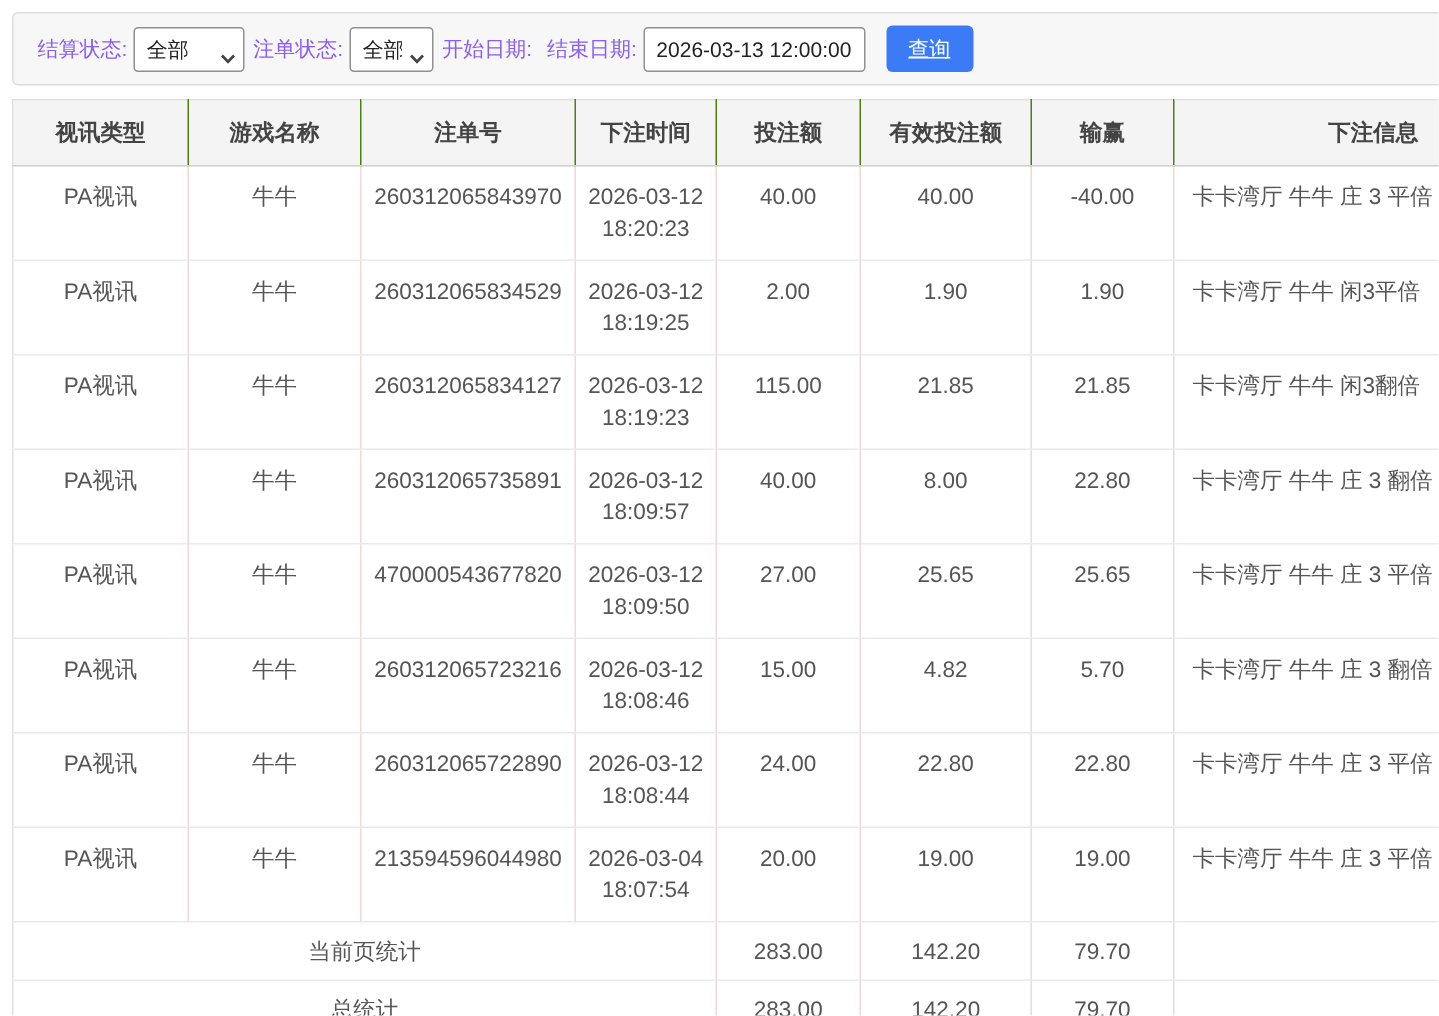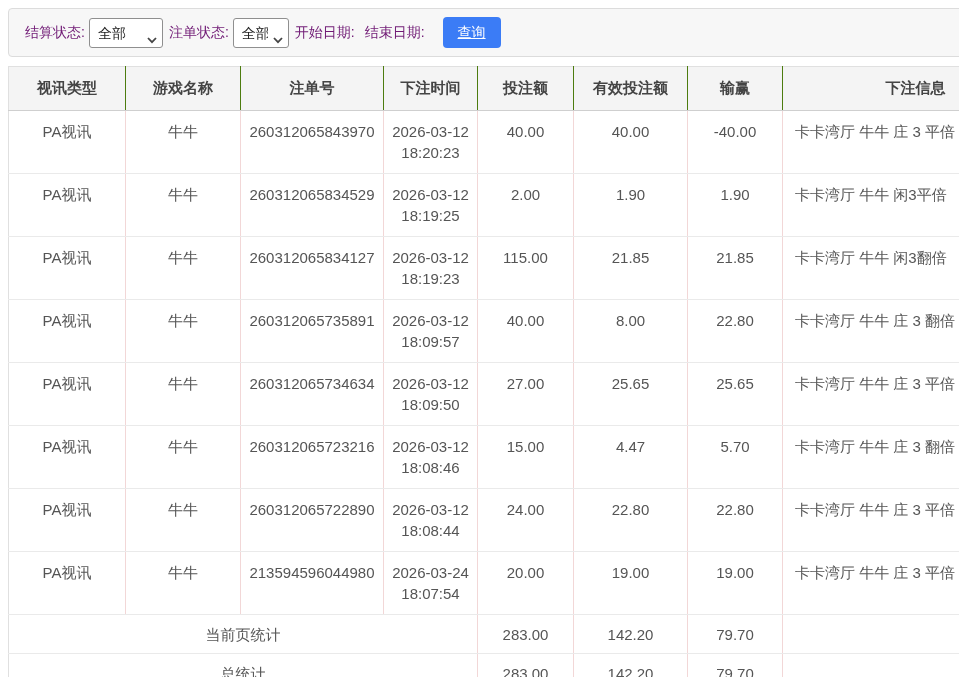--- a/index.html
+++ b/index.html
@@ -13,21 +13,21 @@
 
   
   .filter-bar {
     width: 1032px; height: 49px;
     background: #f7f7f7;
     border: 1px solid #dcdcdc;
     border-radius: 4px;
     display: flex; align-items: center;
     padding: 0 10px;
   }
-  .filter-label { font-size: 14px; color: #701a75; margin: 0 4px 0 6px; white-space: nowrap; }
+  .filter-label { font-size: 14px; color: #8b5cf6; margin: 0 4px 0 6px; white-space: nowrap; }
   .select-wrap { position: relative; display: inline-block; border-radius: 15px; }
   .select-wrap select {
     appearance: none; -webkit-appearance: none; -moz-appearance: none;
     background: #fff; border: 1px solid #8f8f8f; border-radius: 3px;
     height: 30px; font-size: 14px; color: #222;
     padding: 0 20px 0 8px;
     font-family: "Liberation Sans", "DejaVu Sans", sans-serif;
   }
   .select-wrap .chev { position: absolute; right: 6px; top: 12px; pointer-events: none; }
   #settle-select { width: 74px; }
@@ -105,20 +105,21 @@
       <span class="chev">
         <svg width="10" height="7" viewBox="0 0 10 7">
             <path d="M1 1l4 4.2L9 1" stroke="#444" stroke-width="1.8" fill="none"></path>
           </svg>
       </span>
     </span>
 
     <span class="filter-label">开始日期:</span>
 
     <span class="filter-label">结束日期:</span>
+    <input class="date-input" type="text" value="2026-03-13 12:00:00" style="">
 
     <button class="query-btn">查询</button>
   </div>
 
   <div class="table-wrap">
     <table class="records">
       <colgroup>
         <col style="width:117px">
           <col style="width:115px">
           <col style="width:143px">
@@ -177,52 +178,52 @@
             <td>260312065735891</td>
             <td>2026-03-12 18:09:57</td>
             <td>40.00</td>
             <td>8.00</td>
             <td>22.80</td>
             <td class="info-cell">卡卡湾厅 牛牛 庄 3 翻倍</td>
           </tr>
           <tr class="data-row">
             <td>PA视讯</td>
             <td>牛牛</td>
-            <td>260312065734634</td>
+            <td>470000543677820</td>
             <td>2026-03-12 18:09:50</td>
             <td>27.00</td>
             <td>25.65</td>
             <td>25.65</td>
             <td class="info-cell">卡卡湾厅 牛牛 庄 3 平倍</td>
           </tr>
           <tr class="data-row">
             <td>PA视讯</td>
             <td>牛牛</td>
             <td>260312065723216</td>
             <td>2026-03-12 18:08:46</td>
             <td>15.00</td>
-            <td>4.47</td>
+            <td>4.82</td>
             <td>5.70</td>
             <td class="info-cell">卡卡湾厅 牛牛 庄 3 翻倍</td>
           </tr>
           <tr class="data-row">
             <td>PA视讯</td>
             <td>牛牛</td>
             <td>260312065722890</td>
             <td>2026-03-12 18:08:44</td>
             <td>24.00</td>
             <td>22.80</td>
             <td>22.80</td>
             <td class="info-cell">卡卡湾厅 牛牛 庄 3 平倍</td>
           </tr>
           <tr class="data-row">
             <td>PA视讯</td>
             <td>牛牛</td>
             <td>213594596044980</td>
-            <td>2026-03-24 18:07:54</td>
+            <td>2026-03-04 18:07:54</td>
             <td>20.00</td>
             <td>19.00</td>
             <td>19.00</td>
             <td class="info-cell">卡卡湾厅 牛牛 庄 3 平倍</td>
           </tr>
         </tbody>
       <tbody>
         <tr class="footer-row">
           <td colspan="4">当前页统计</td>
           <td>283.00</td>

